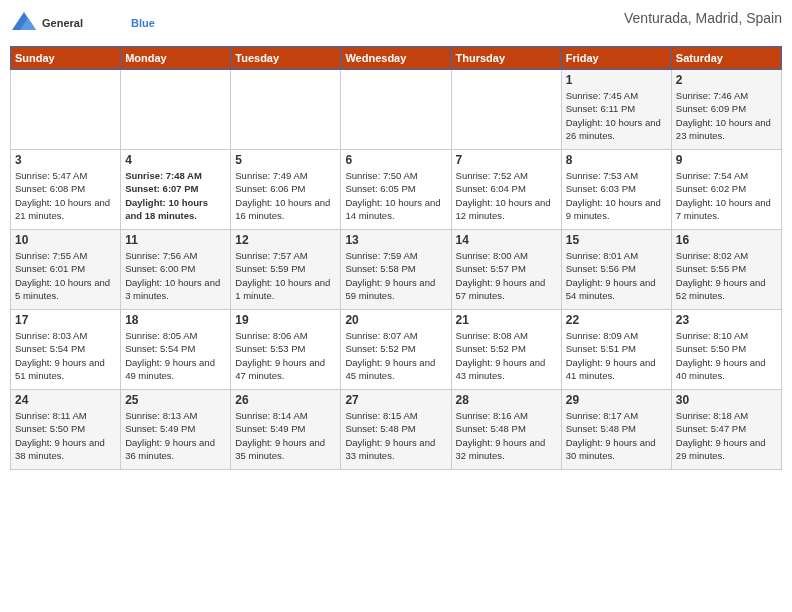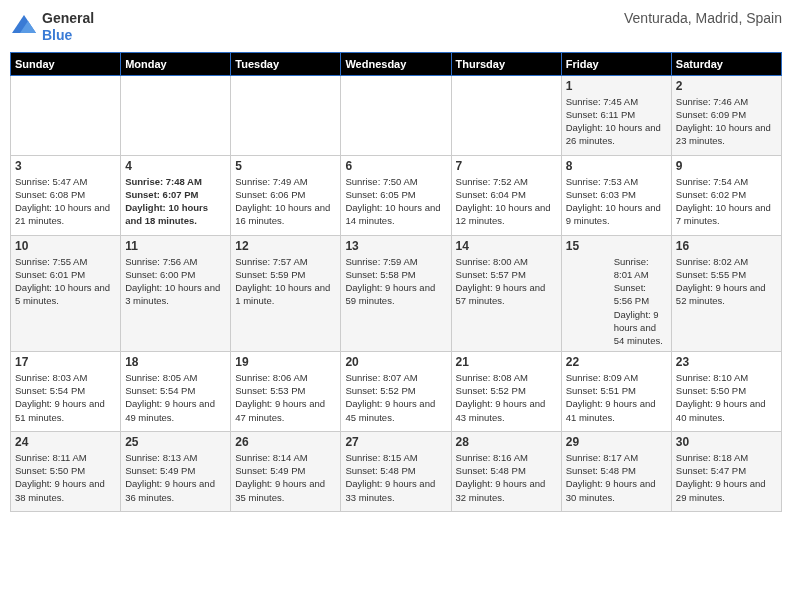--- a/index.html
+++ b/index.html
@@ -16,24 +16,25 @@
       align-items: flex-start;
       margin-bottom: 8px;
     }
     .logo {
       display: flex;
       align-items: center;
       gap: 4px;
     }
     .logo-text {
       display: flex;
-      flex-direction: column;
-      font-size: 14px;
+      flex-direction: row;
+      font-size: 11px;
       font-weight: bold;
       line-height: 1.2;
+      gap: 48px;
     }
     .logo-text .general { color: #333; }
     .logo-text .blue { color: #3a7bd5; }
     .logo-icon {
       width: 28px;
       height: 28px;
     }
     .title-block {
       text-align: right;
     }
@@ -46,21 +47,21 @@
       font-size: 14px;
       font-weight: normal;
       color: #555;
     }
     table {
       width: 100%;
       border-collapse: collapse;
       font-size: 10px;
     }
     thead tr th {
-      background: #000000;
+      background: #c2410c;
       color: white;
       padding: 5px 4px;
       text-align: left;
       font-size: 11px;
       font-weight: bold;
       border: 1px solid #2a6bc5;
     }
     tbody tr td {
       border: 1px solid #ccc;
       padding: 3px 4px;
@@ -209,21 +210,21 @@
 Daylight: 9 hours and 59 minutes.</div>
         </td>
         <td>
           <span class="day-number">14</span>
           <div class="day-info" style="white-space: pre-line;">Sunrise: 8:00 AM
 Sunset: 5:57 PM
 Daylight: 9 hours and 57 minutes.</div>
         </td>
         <td>
           <span class="day-number">15</span>
-          <div class="day-info" style="white-space: pre-line; margin-left: 48px;">Sunrise: 8:01 AM
+          <div class="day-info" style="white-space: pre-line;">Sunrise: 8:01 AM
 Sunset: 5:56 PM
 Daylight: 9 hours and 54 minutes.</div>
         </td>
         <td>
           <span class="day-number">16</span>
           <div class="day-info" style="white-space: pre-line;">Sunrise: 8:02 AM
 Sunset: 5:55 PM
 Daylight: 9 hours and 52 minutes.</div>
         </td>
       </tr>

